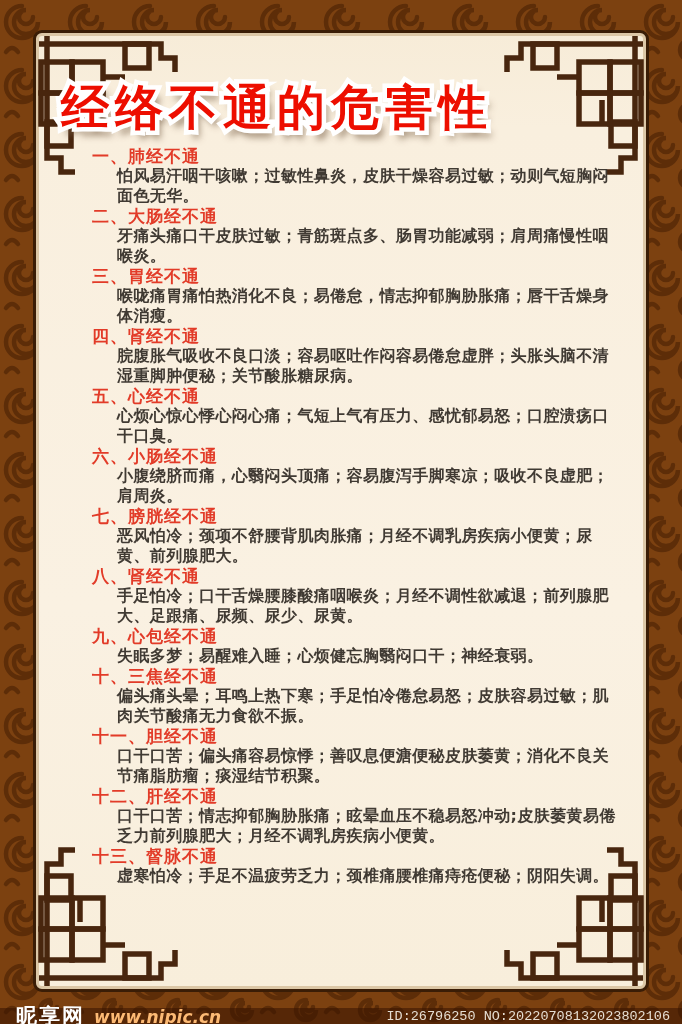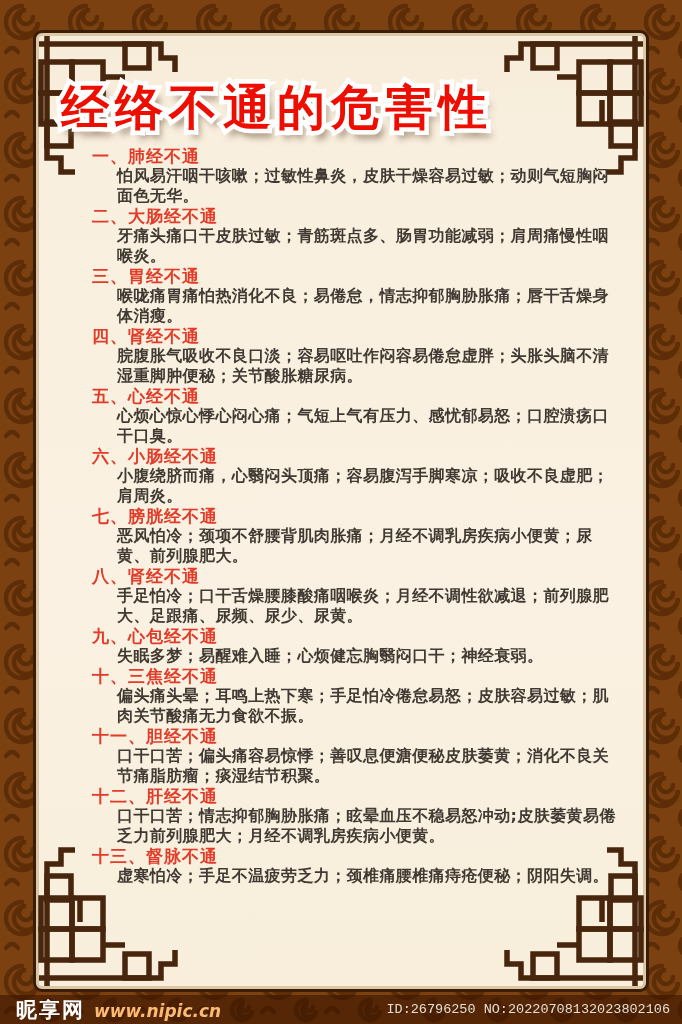--- a/index.html
+++ b/index.html
@@ -44,21 +44,21 @@
   .section-heading{
     font-size:17px;line-height:20px;font-weight:bold;white-space:nowrap;
     color:var(--heading_red,#e23b28);letter-spacing:1px;
   }
   .section-body{
     margin-left:25px;width:500px;font-size:16px;line-height:20px;font-weight:bold;
     color:var(--body_text,#403a33);letter-spacing:0.4px;
   }
   
   .footer-bar{
-    position:absolute;left:0;bottom:0;width:682px;height:29px;z-index:5;
+    position:absolute;left:0;bottom:0;width:682px;height:16px;z-index:5;
     background:rgba(54,19,0,0.55);
     display:flex;align-items:center;justify-content:space-between;
     box-sizing:border-box;padding:0 12px 0 16px;
   }
   .footer-left{display:flex;align-items:baseline;gap:9px;}
   .site-logo{color:#ffffff;font-weight:900;font-size:21px;letter-spacing:2px;}
   .site-url{color:#fdba74;font-weight:bold;font-style:italic;font-size:17px;}
   .footer-id{color:#e6ded2;font-size:13.5px;font-family:Liberation Mono, monospace;}
 </style>
 </head>

